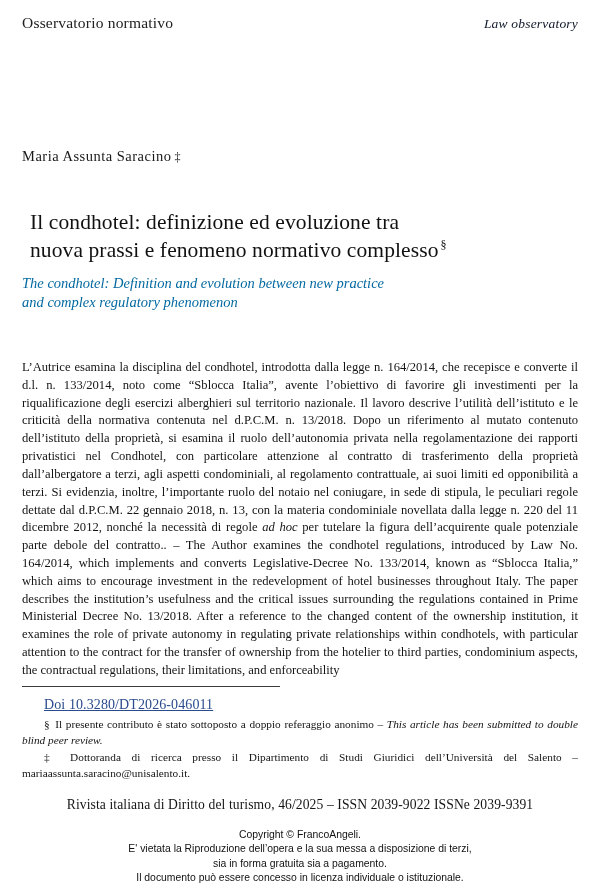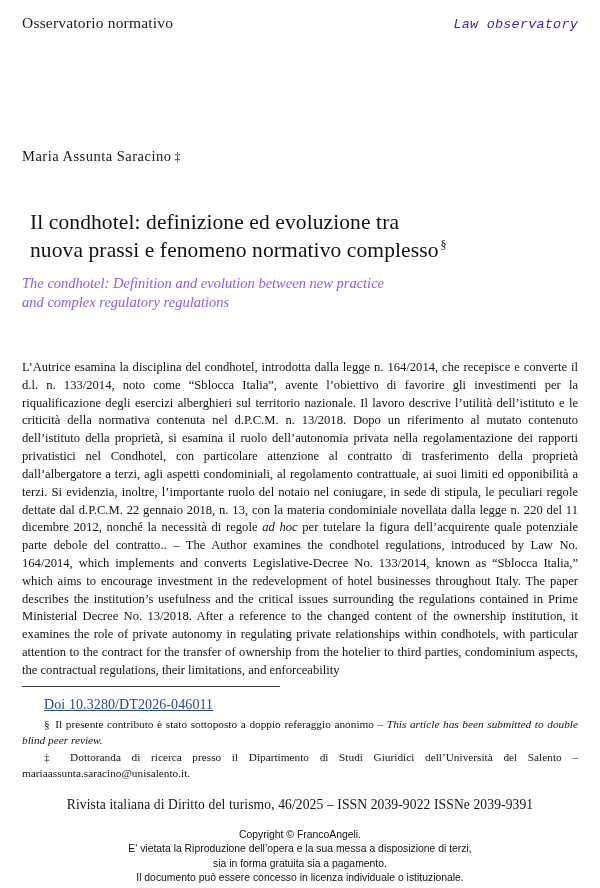--- a/index.html
+++ b/index.html
@@ -38,24 +38,23 @@
   .running-head-left {
     font-size: 15.5px;
     font-weight: 400;
     letter-spacing: 0.2px;
     color: #202020;
     white-space: nowrap;
   }
   .running-head-right {
     font-size: 13.5px;
     font-style: italic;
-    color: #4c1d95;
+    color: #0f172a;
     letter-spacing: 0.2px;
     white-space: nowrap;
-    font-family: Liberation Mono, monospace;
   }
 
   
   .author-line {
     position: absolute;
     top: 148px;
     left: 22px;
     font-size: 14.5px;
     letter-spacing: 0.5px;
     color: #181818;
@@ -85,21 +84,21 @@
     font-size: 12px;
     vertical-align: super;
     line-height: 0;
     padding-left: 2px;
   }
   .title-sub {
     margin: 9px 0 9px 0;
     font-size: 14.5px;
     font-style: italic;
     line-height: 1.36;
-    color: #8b5cf6;
+    color: #0369a1;
     max-width: 460px;
   }
 
   
   .abstract {
     position: absolute;
     top: 359px;
     left: 22px;
     width: 556px;
     font-size: 12.6px;
@@ -190,21 +189,21 @@
     <span>Maria Assunta Saracino</span><span class="author-mark">‡</span>
   </div>
 
   <div class="title-block">
     <h1 class="title-main">
       <span>Il condhotel: definizione ed evoluzione tra</span><br>
       <span>nuova prassi e fenomeno normativo complesso</span><span class="title-mark">§</span>
     </h1>
     <p class="title-sub">
       <span>The condhotel: Definition and evolution between new practice</span><br>
-      <span>and complex regulatory regulations</span>
+      <span>and complex regulatory phenomenon</span>
     </p>
   </div>
 
   <div class="abstract">
     <span class="it-part">L’Autrice esamina la disciplina del condhotel, introdotta dalla legge n. 164/2014, che recepisce e converte il d.l. n. 133/2014, noto come “Sblocca Italia”, avente l’obiettivo di favorire gli investimenti per la riqualificazione degli esercizi alberghieri sul territorio nazionale. Il lavoro descrive l’utilità dell’istituto e le criticità della normativa contenuta nel d.P.C.M. n. 13/2018. Dopo un riferimento al mutato contenuto dell’istituto della proprietà, si esamina il ruolo dell’autonomia privata nella regolamentazione dei rapporti privatistici nel Condhotel, con particolare attenzione al contratto di trasferimento della proprietà dall’albergatore a terzi, agli aspetti condominiali, al regolamento contrattuale, ai suoi limiti ed opponibilità a terzi. Si evidenzia, inoltre, l’importante ruolo del notaio nel coniugare, in sede di stipula, le peculiari regole dettate dal d.P.C.M. 22 gennaio 2018, n. 13, con la materia condominiale novellata dalla legge n. 220 del 11 dicembre 2012, nonché la necessità di regole </span><span class="adhoc">ad hoc</span><span class="it-part"> per tutelare la figura dell’acquirente quale potenziale parte debole del contratto.. – </span><span class="en-part">The Author examines the condhotel regulations, introduced by Law No. 164/2014, which implements and converts Legislative-Decree No. 133/2014, known as “Sblocca Italia,” which aims to encourage investment in the redevelopment of hotel businesses throughout Italy. The paper describes the institution’s usefulness and the critical issues surrounding the regulations contained in Prime Ministerial Decree No. 13/2018. After a reference to the changed content of the ownership institution, it examines the role of private autonomy in regulating private relationships within condhotels, with particular attention to the contract for the transfer of ownership from the hotelier to third parties, condominium aspects, the contractual regulations, their limitations, and enforceability</span>
   </div>
 
   <div class="footnote-rule"></div>
 
   <div class="footnotes">

